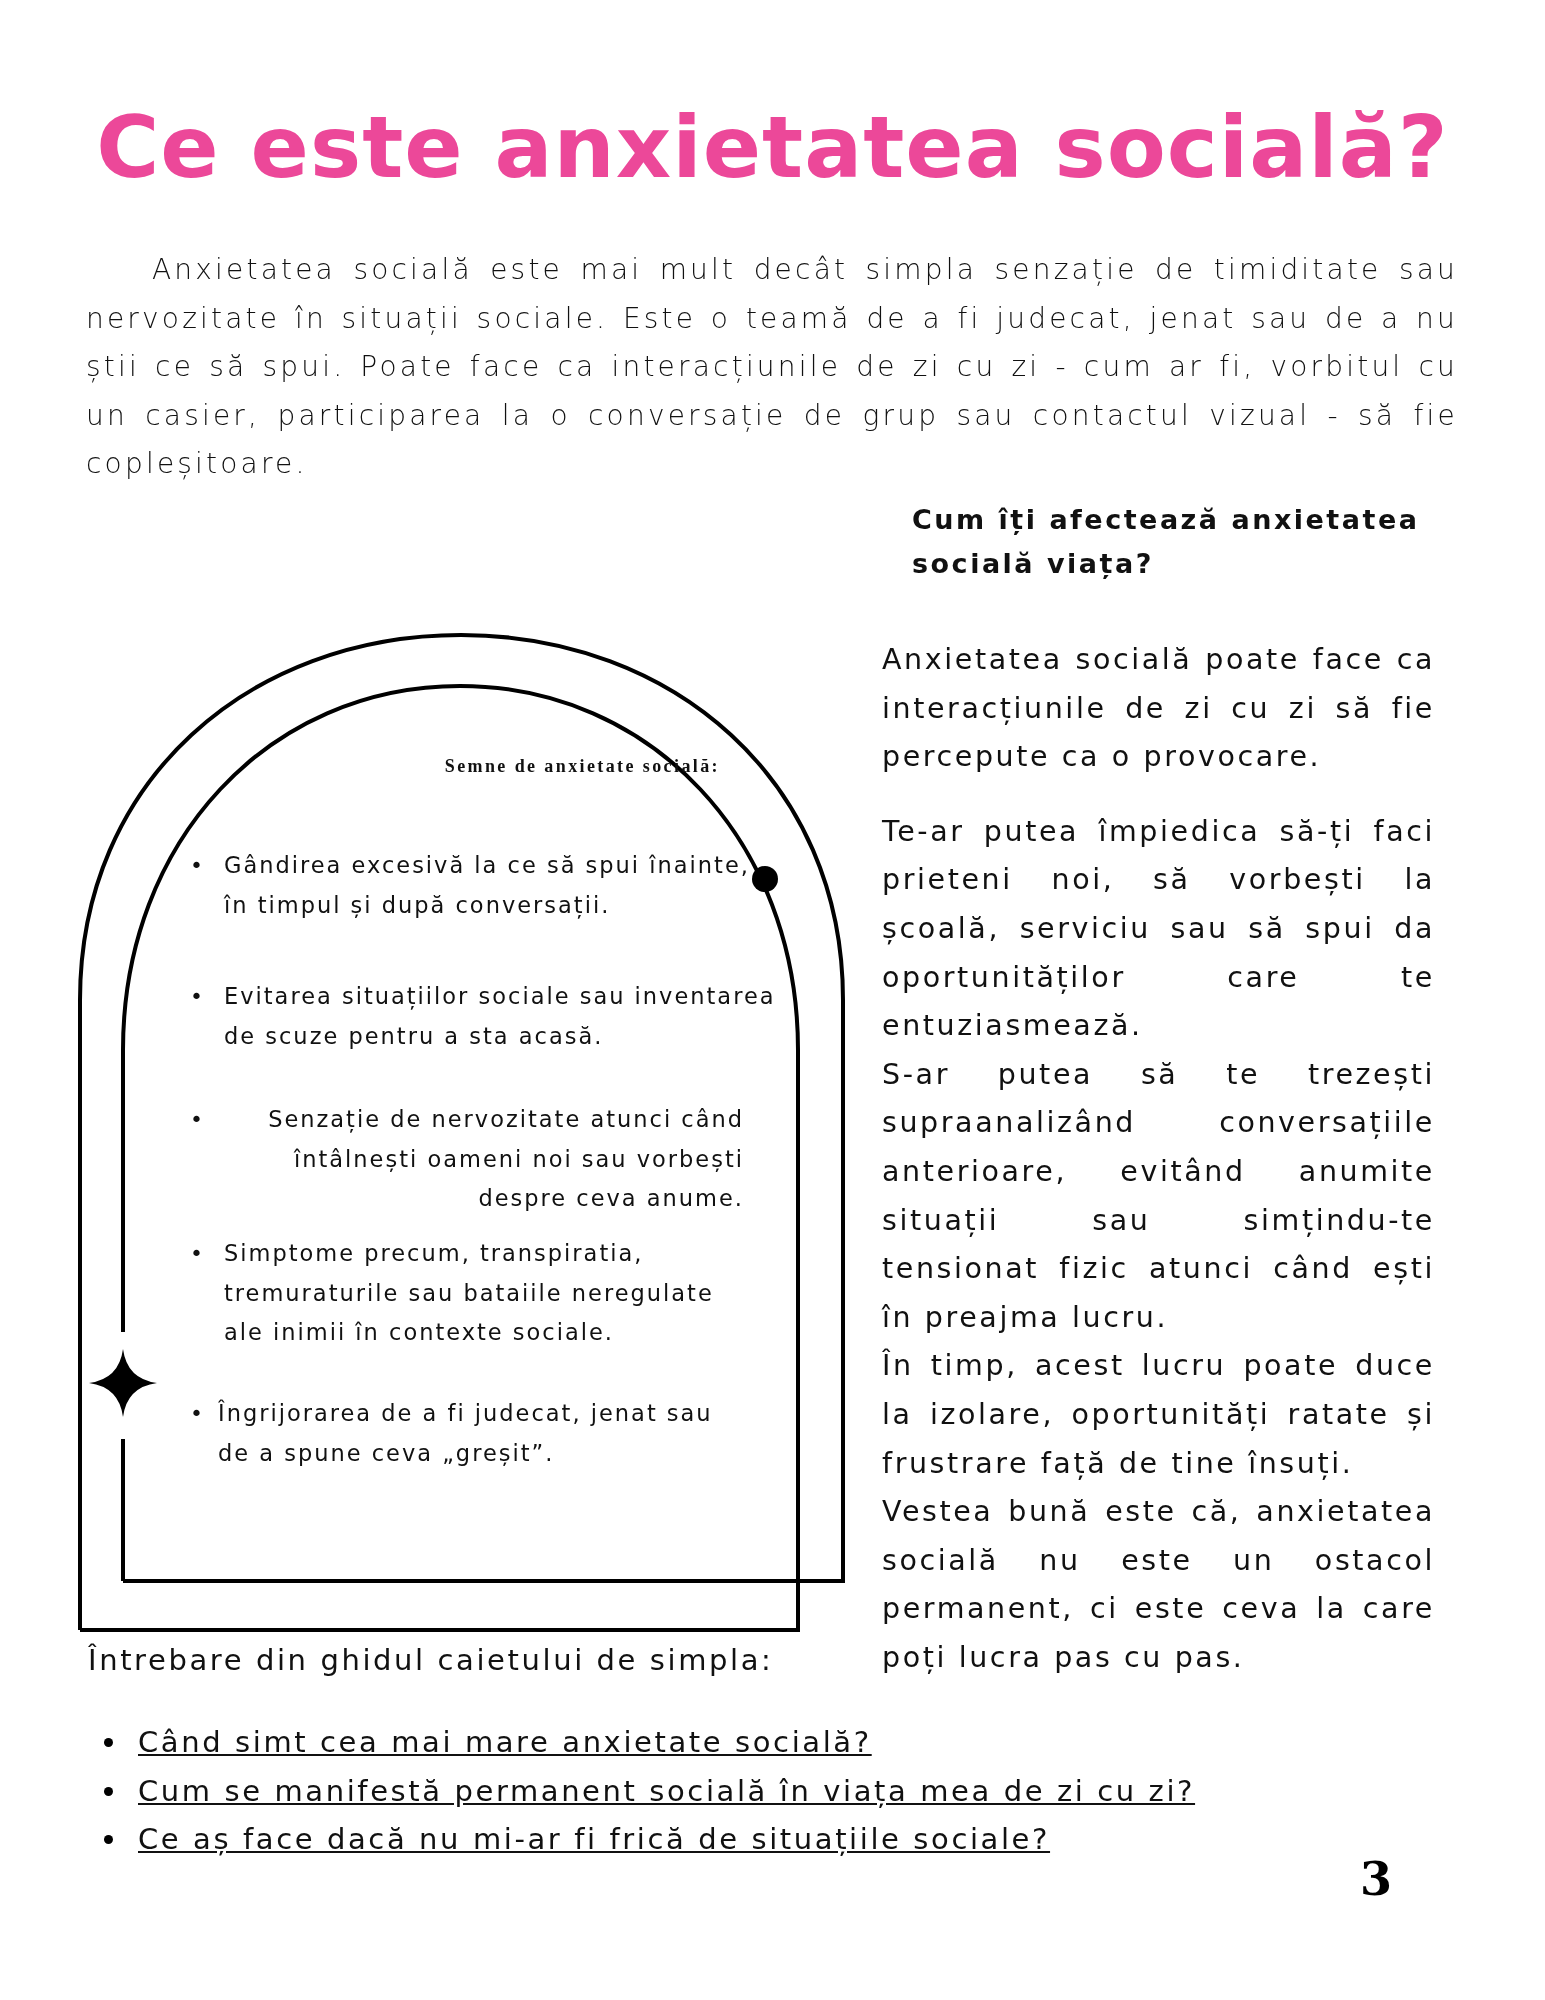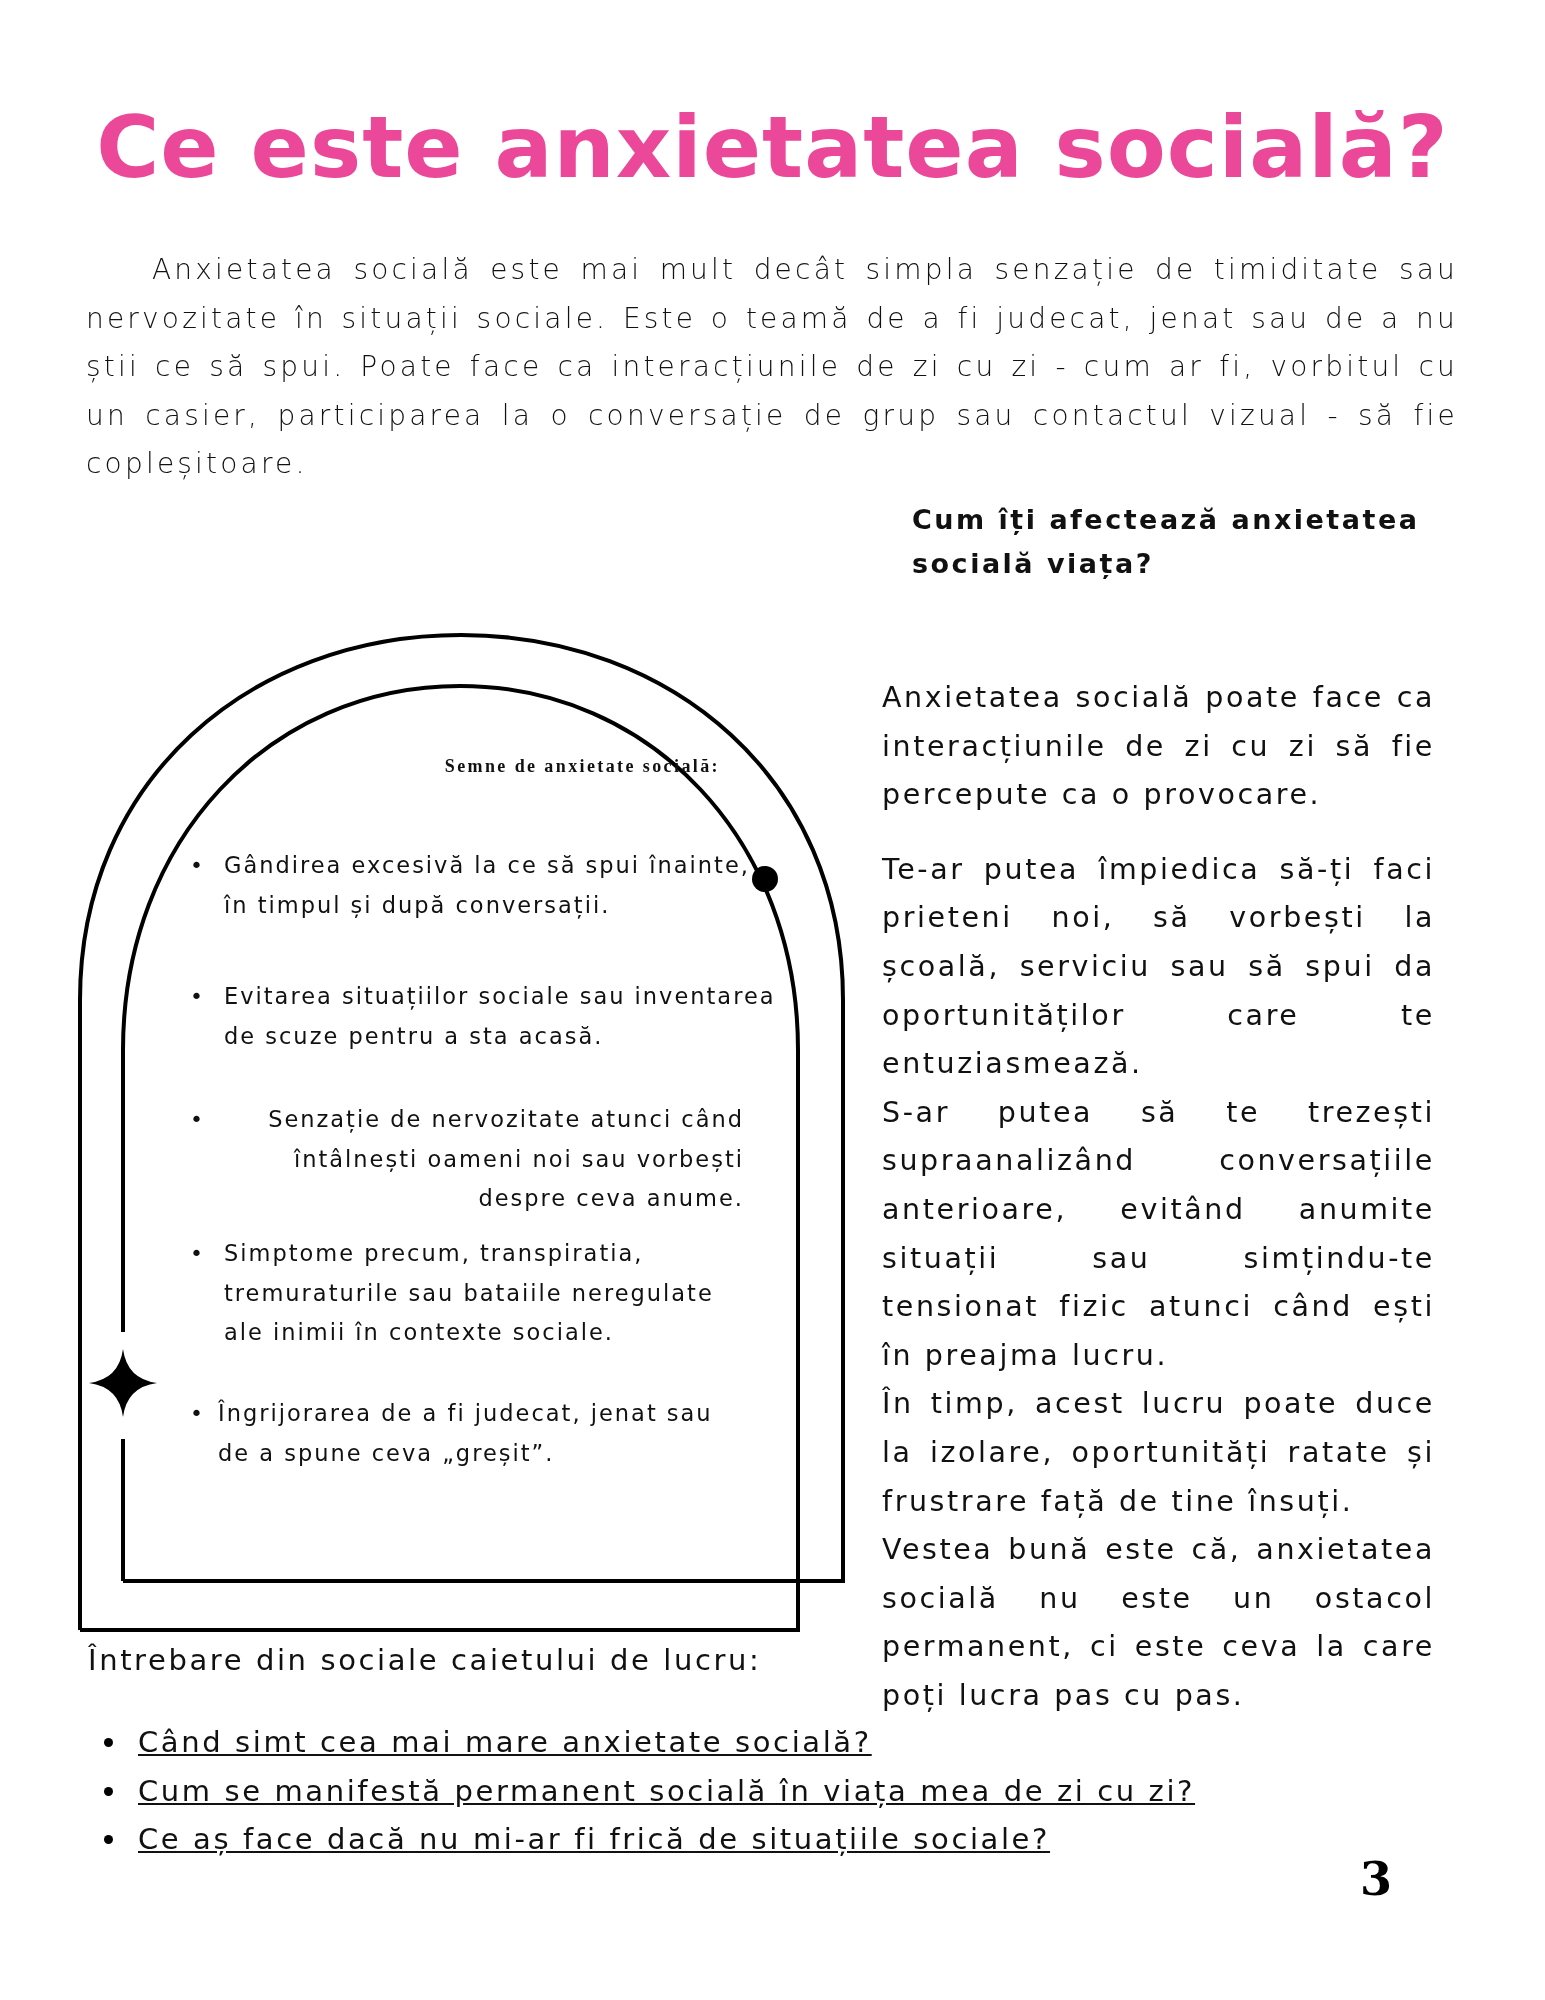--- a/index.html
+++ b/index.html
@@ -8,21 +8,21 @@
   .abs { position: absolute; }
   .title { left: 0; width: 1545px; top: 92px; text-align: center; font-family: "DejaVu Sans", sans-serif;
            font-weight: bold; font-size: 86px; letter-spacing: 1px; line-height: 110px; color: #ec4899; }
   .intro { left: 86px; width: 1372px; top: 246px; font-size: 28px; line-height: 48.5px; letter-spacing: 3.2px;
            text-align: justify; text-indent: 66px; font-family: "DejaVu Sans", sans-serif; font-weight: 300; }
   .side-heading { left: 912px; width: 520px; top: 498px; font-size: 27px; line-height: 44px; font-weight: bold;
                   letter-spacing: 2.5px; font-family: "DejaVu Sans", sans-serif; }
   .side-body { left: 882px; width: 553px; top: 636px; font-size: 28.5px; line-height: 48.6px; letter-spacing: 2.6px;
                text-align: justify; font-family: "DejaVu Sans", sans-serif; }
   .side-body p { margin: 0; }
-  .side-body p.gap { margin-bottom: 26px; margin-top: 38px; }
+  .side-body p.gap { margin-bottom: 26px; }
   .frame-svg { left: 0; top: 0; }
   .signs-title { left: 200px; width: 520px; top: 756px; text-align: right; font-size: 18px; font-weight: bold;
                  letter-spacing: 2.4px; font-family: Liberation Serif, serif; }
   .sign { left: 190px; width: 600px; font-size: 22.5px; line-height: 39.5px; letter-spacing: 2px;
           font-family: "DejaVu Sans", sans-serif; }
   .sign .bullet { position: absolute; left: 0; top: 0; font-size: 22px; }
   .sign .txt { display: block; margin-left: 34px; }
   .q-label { left: 88px; top: 1640px; font-size: 29px; letter-spacing: 2.6px; line-height: 40px;
              font-family: "DejaVu Sans", sans-serif; }
   .q-list { left: 100px; top: 1718px; width: 1200px; margin: 0; padding: 0; list-style: none; }
@@ -75,20 +75,20 @@
 
 <div class="abs side-heading">Cum îți afectează anxietatea socială viața?</div>
 <div class="abs side-body">
   <p class="gap">Anxietatea socială poate face ca interacțiunile de zi cu zi să fie percepute ca o provocare.</p>
   <p>Te-ar putea împiedica să-ți faci prieteni noi, să vorbești la școală, serviciu sau să spui da oportunităților care te entuziasmează.</p>
   <p>S-ar putea să te trezești supraanalizând conversațiile anterioare, evitând anumite situații sau simțindu-te tensionat fizic atunci când ești în preajma lucru.</p>
   <p>În timp, acest lucru poate duce la izolare, oportunități ratate și frustrare față de tine însuți.</p>
   <p>Vestea bună este că, anxietatea socială nu este un ostacol permanent, ci este ceva la care poți lucra pas cu pas.</p>
 </div>
 
-<div class="abs q-label">Întrebare din sociale caietului de lucru:</div>
+<div class="abs q-label">Întrebare din ghidul caietului de simpla:</div>
 <ul class="abs q-list">
   <li><span class="dot"></span><span>Când simt cea mai mare anxietate socială?</span></li>
   <li><span class="dot"></span><span>Cum se manifestă permanent socială în viața mea de zi cu zi?</span></li>
   <li><span class="dot"></span><span>Ce aș face dacă nu mi-ar fi frică de situațiile sociale?</span></li>
 </ul>
 
 <div class="abs page-num">3</div>
 
 </body></html>

